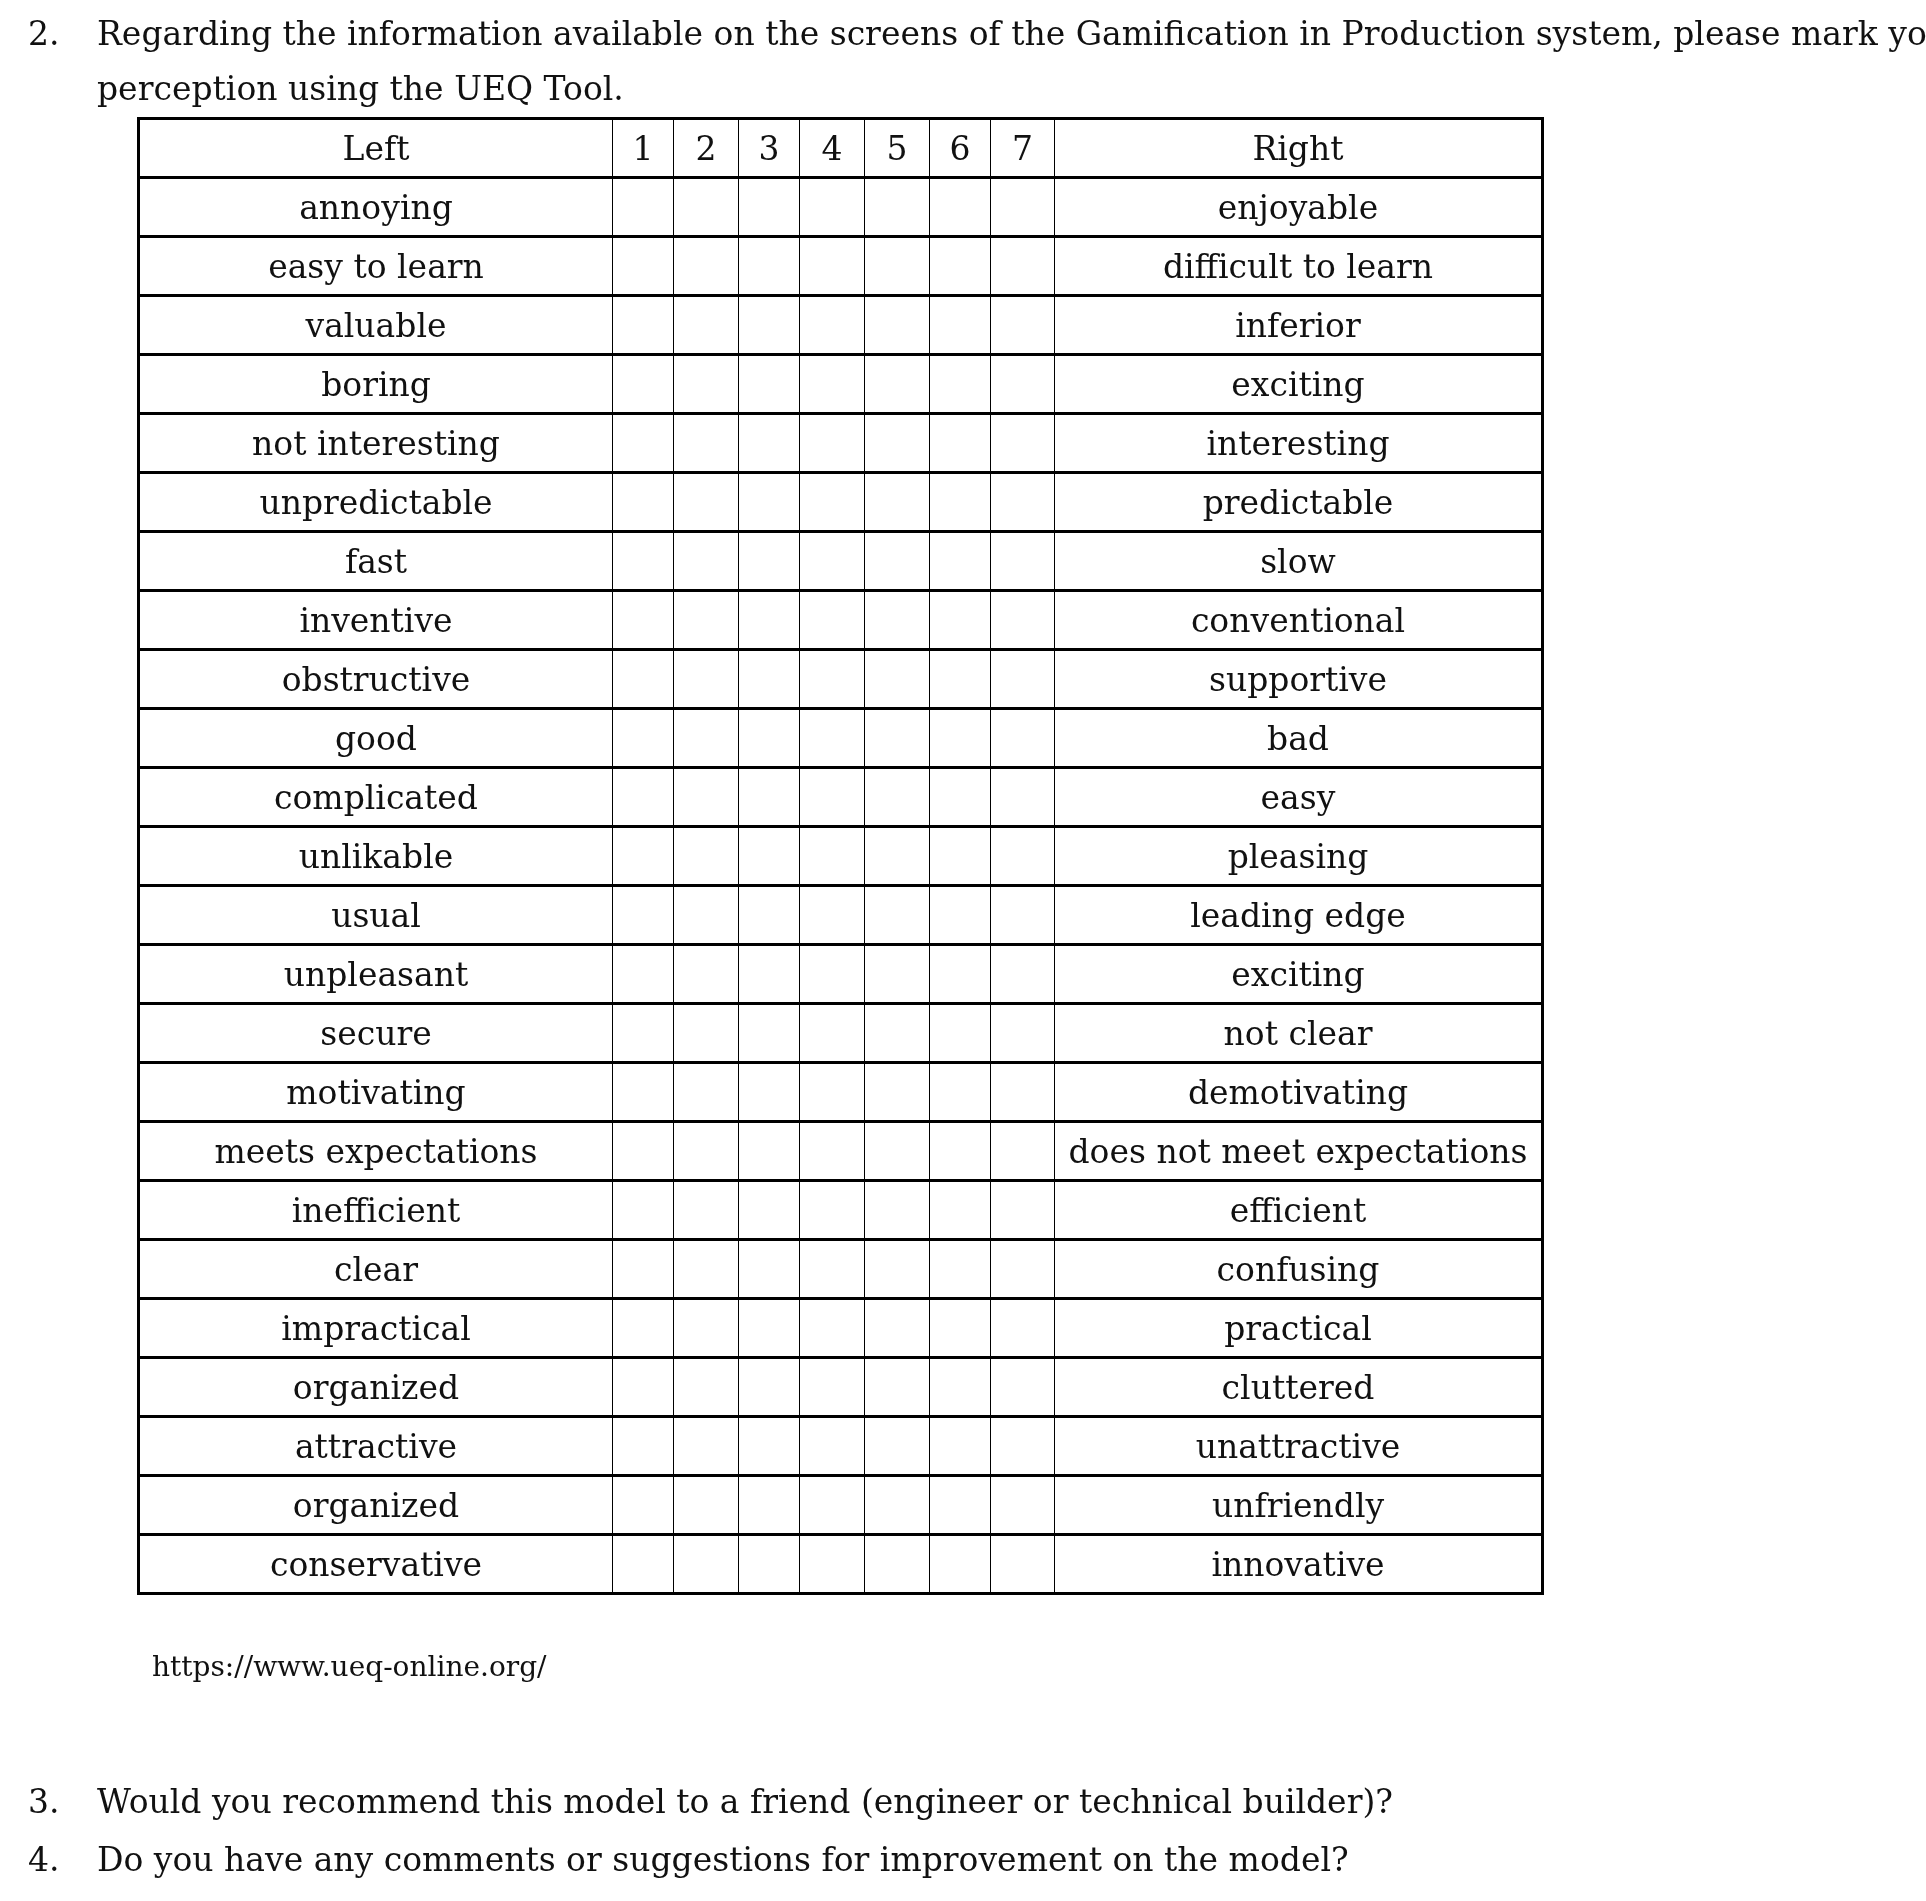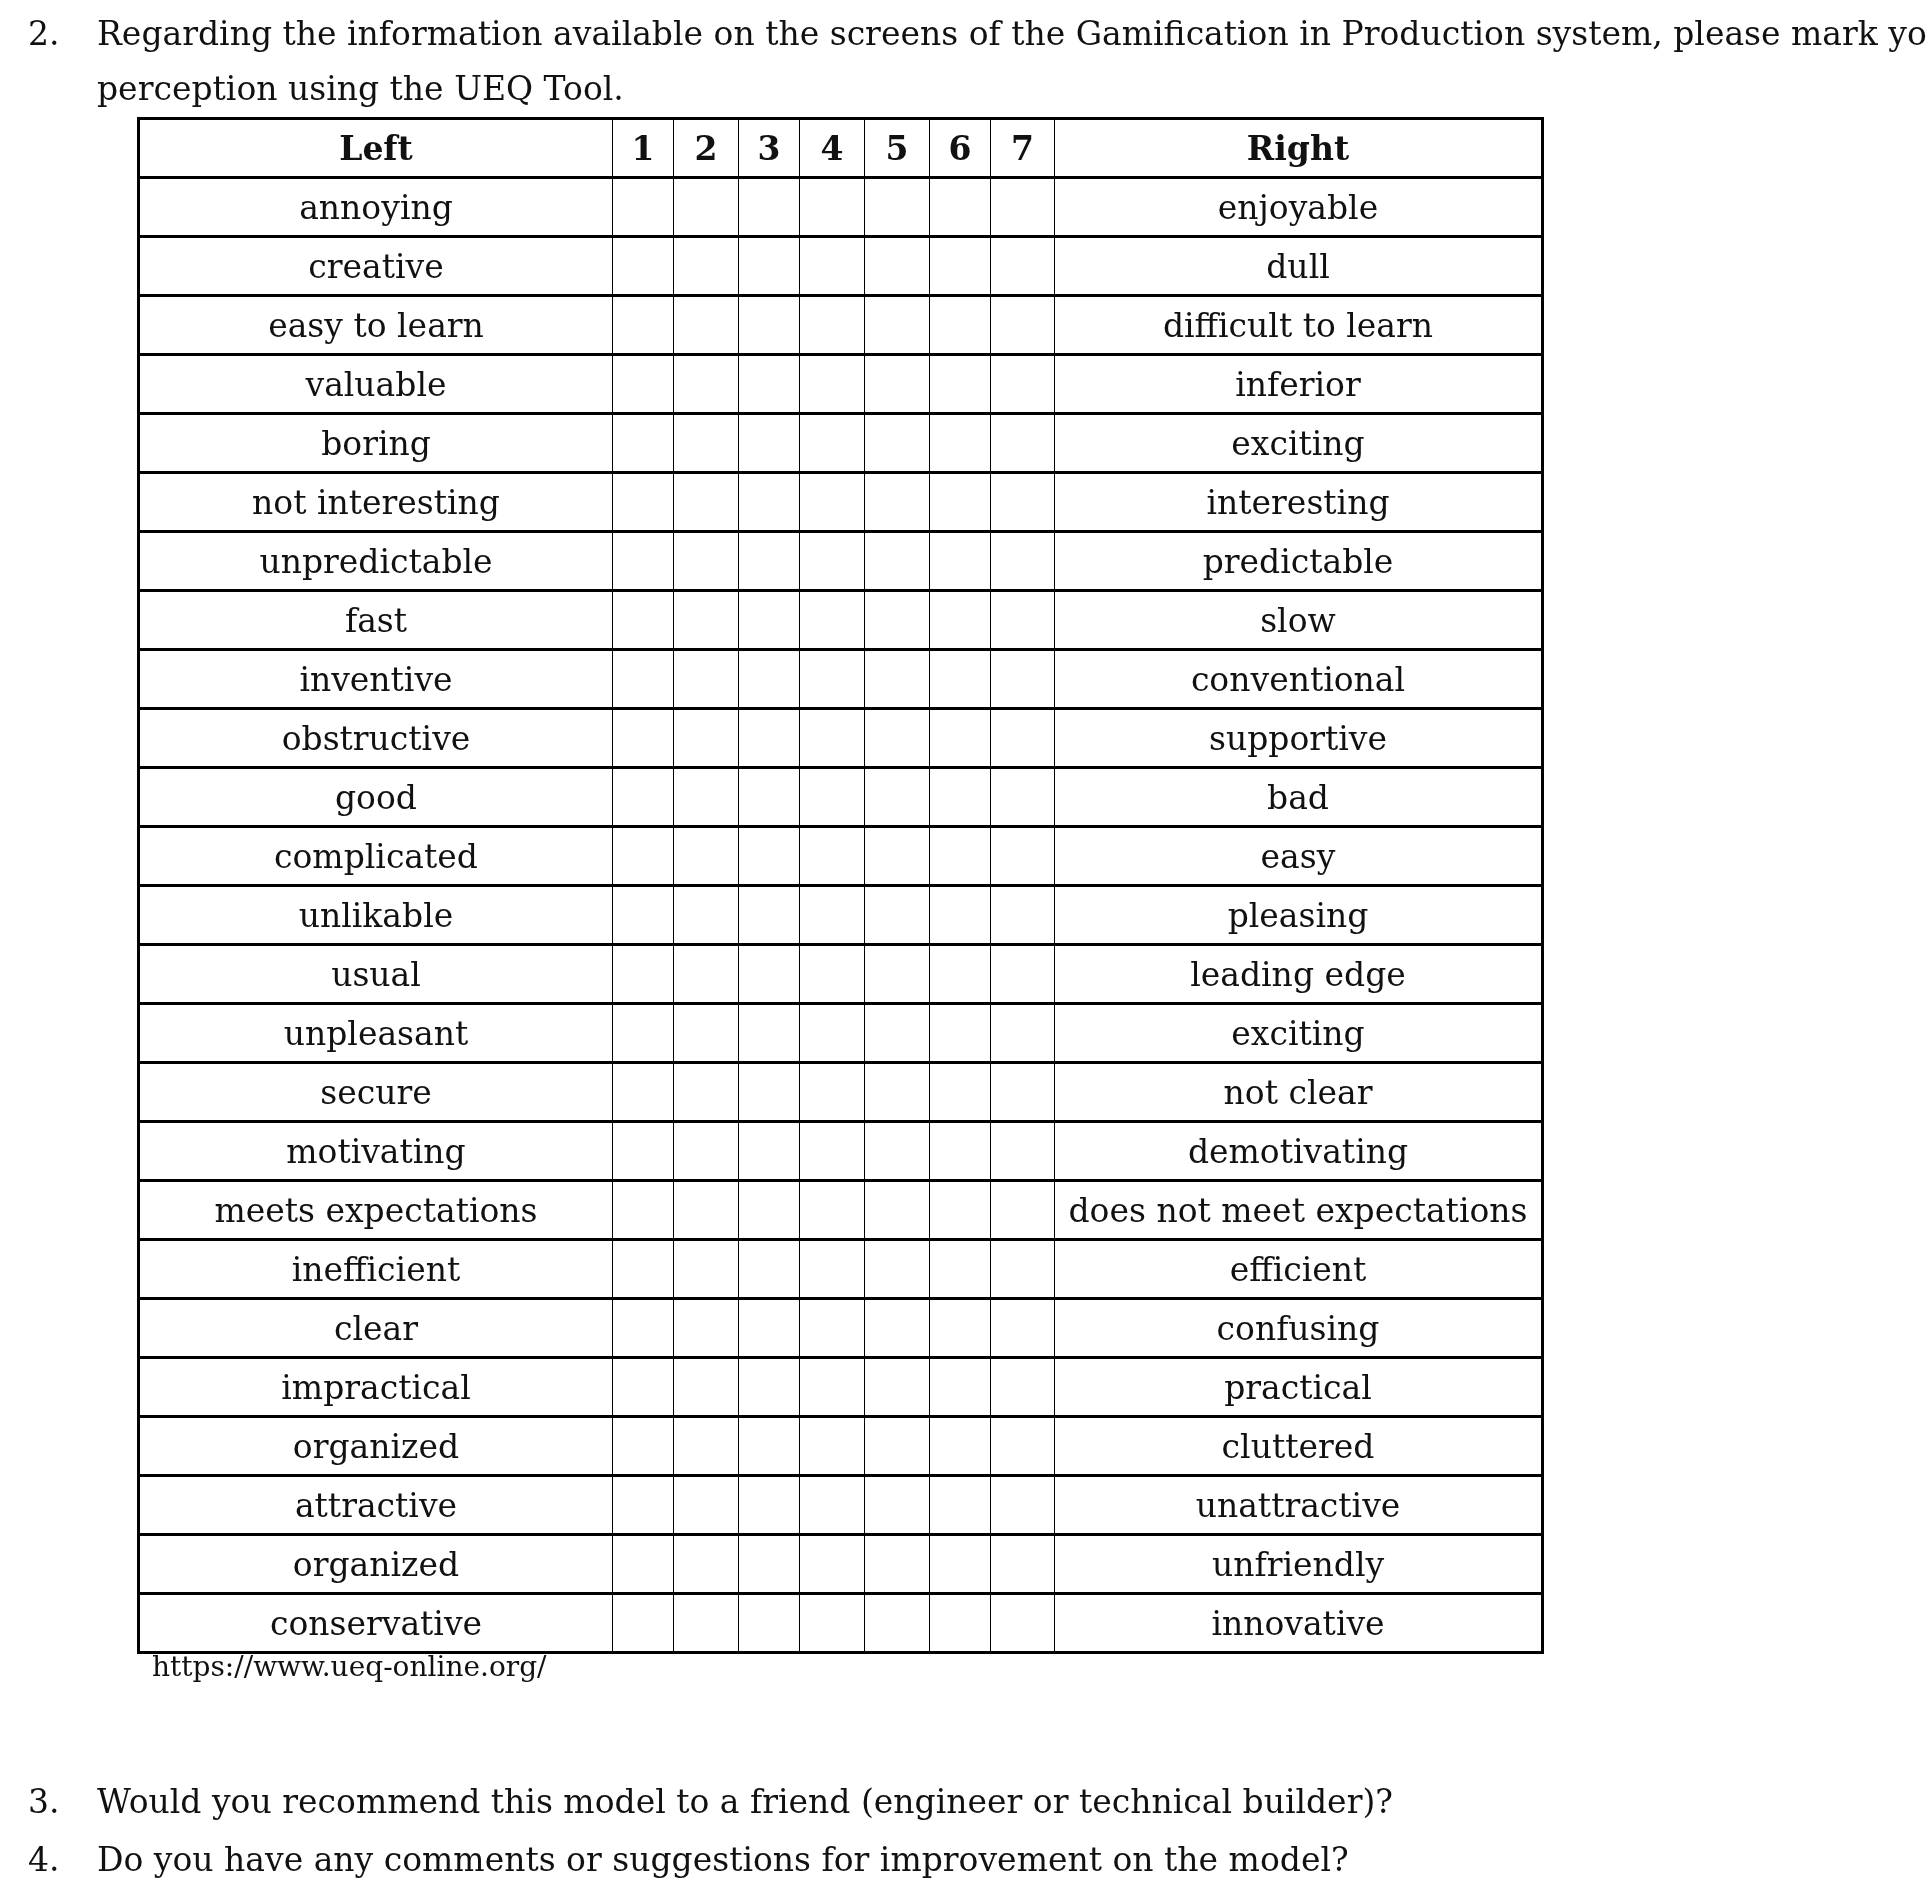--- a/index.html
+++ b/index.html
@@ -24,21 +24,21 @@
     border-collapse: collapse;
     border: 3.1px solid #000;
     table-layout: fixed;
   }
   table.ueq td, table.ueq th {
     border: 1.8px solid #000;
     height: 56px; padding: 0;
     text-align: center; vertical-align: middle;
     font-size: 33px; font-weight: normal; white-space: nowrap;
   }
-  table.ueq th { font-weight: bold; }
+  table.ueq th { font-weight: normal; }
   table.ueq tr { border-bottom: 3.1px solid #000; }
   col.lcol { width: 474px; }
   col.scol1 { width: 61px; }
   col.scol2 { width: 65px; }
   col.scol3 { width: 61px; }
   col.scol4 { width: 65px; }
   col.scol5 { width: 65px; }
   col.scol6 { width: 61px; }
   col.scol7 { width: 64px; }
   col.rcol { width: 488px; }
@@ -91,31 +91,20 @@
         <td class="cell"></td>
         <td class="cell"></td>
         <td class="cell"></td>
         <td class="cell"></td>
         <td class="cell"></td>
         <td class="cell"></td>
         <td class="cell"></td>
         <td>enjoyable</td>
       </tr>
       <tr>
-        <td>creative</td>
-        <td class="cell"></td>
-        <td class="cell"></td>
-        <td class="cell"></td>
-        <td class="cell"></td>
-        <td class="cell"></td>
-        <td class="cell"></td>
-        <td class="cell"></td>
-        <td>dull</td>
-      </tr>
-      <tr>
         <td>easy to learn</td>
         <td class="cell"></td>
         <td class="cell"></td>
         <td class="cell"></td>
         <td class="cell"></td>
         <td class="cell"></td>
         <td class="cell"></td>
         <td class="cell"></td>
         <td>difficult to learn</td>
       </tr>

